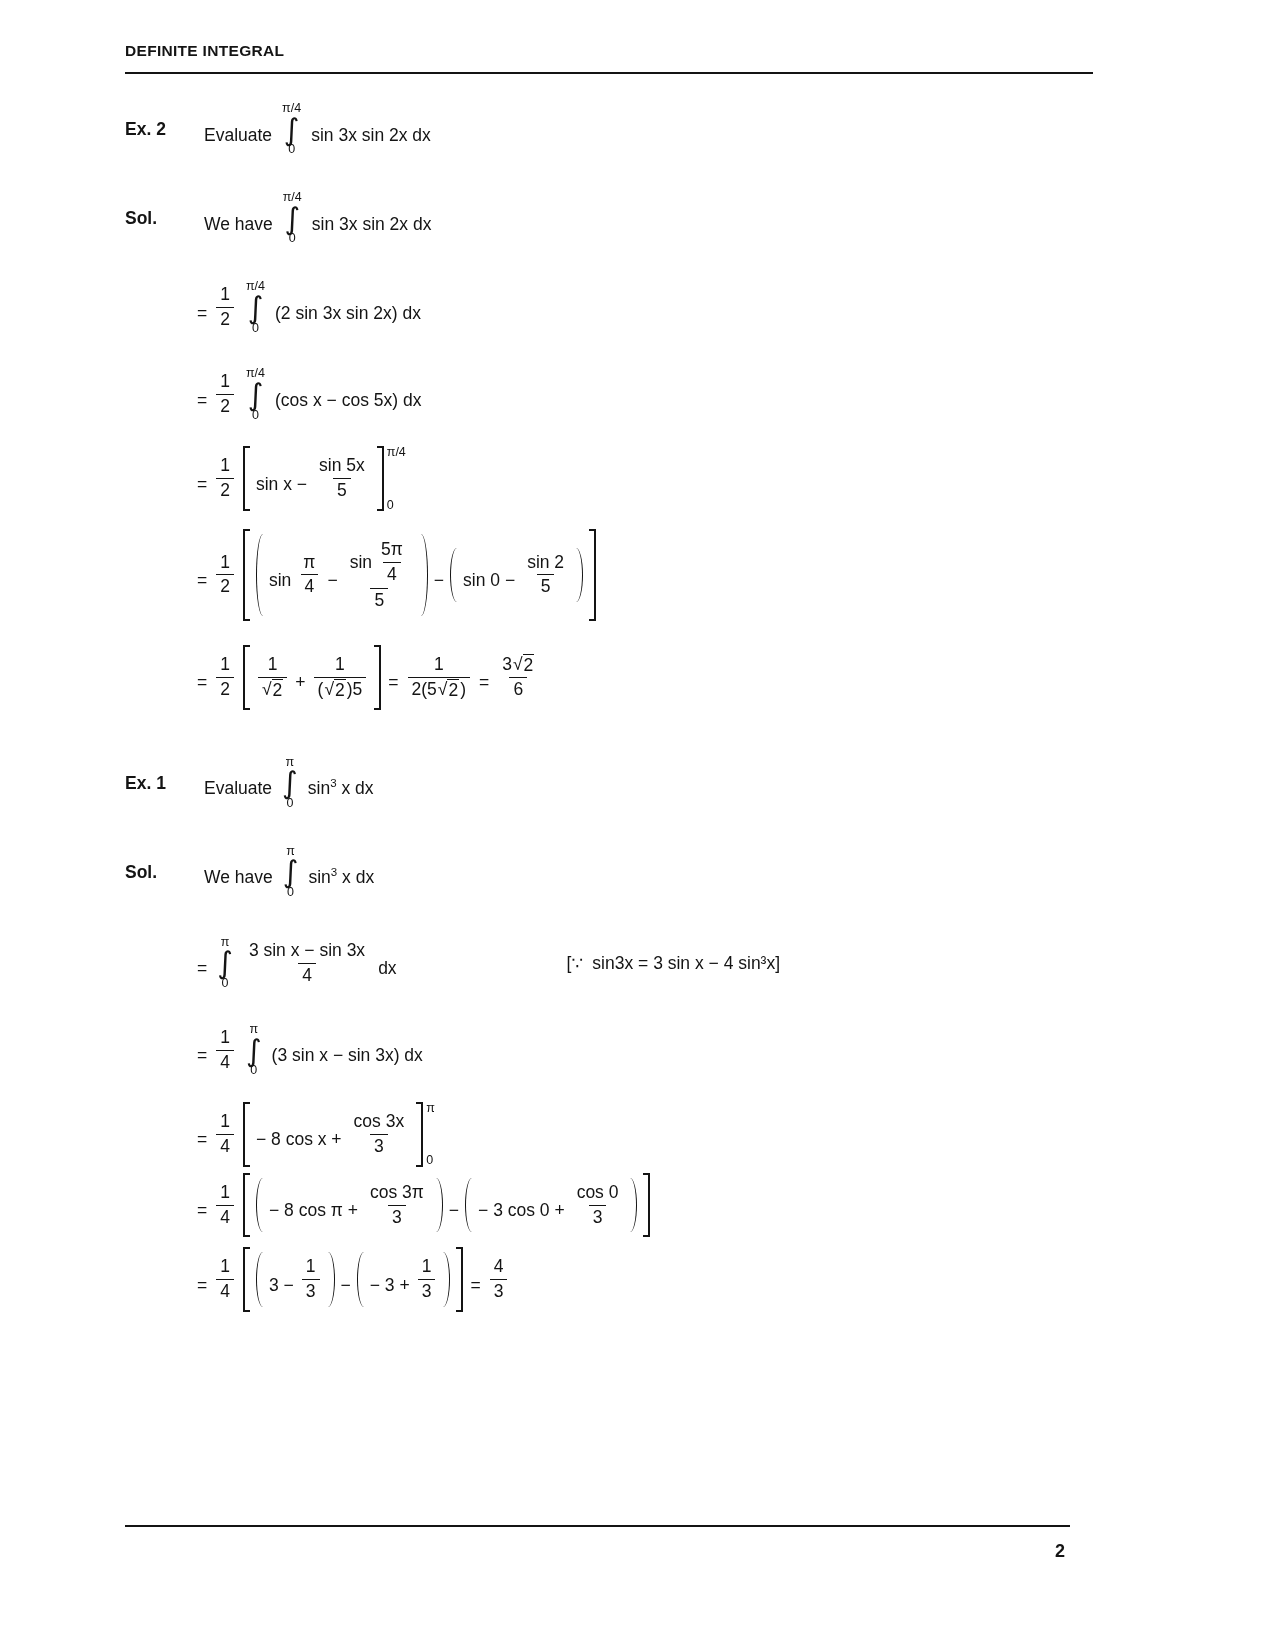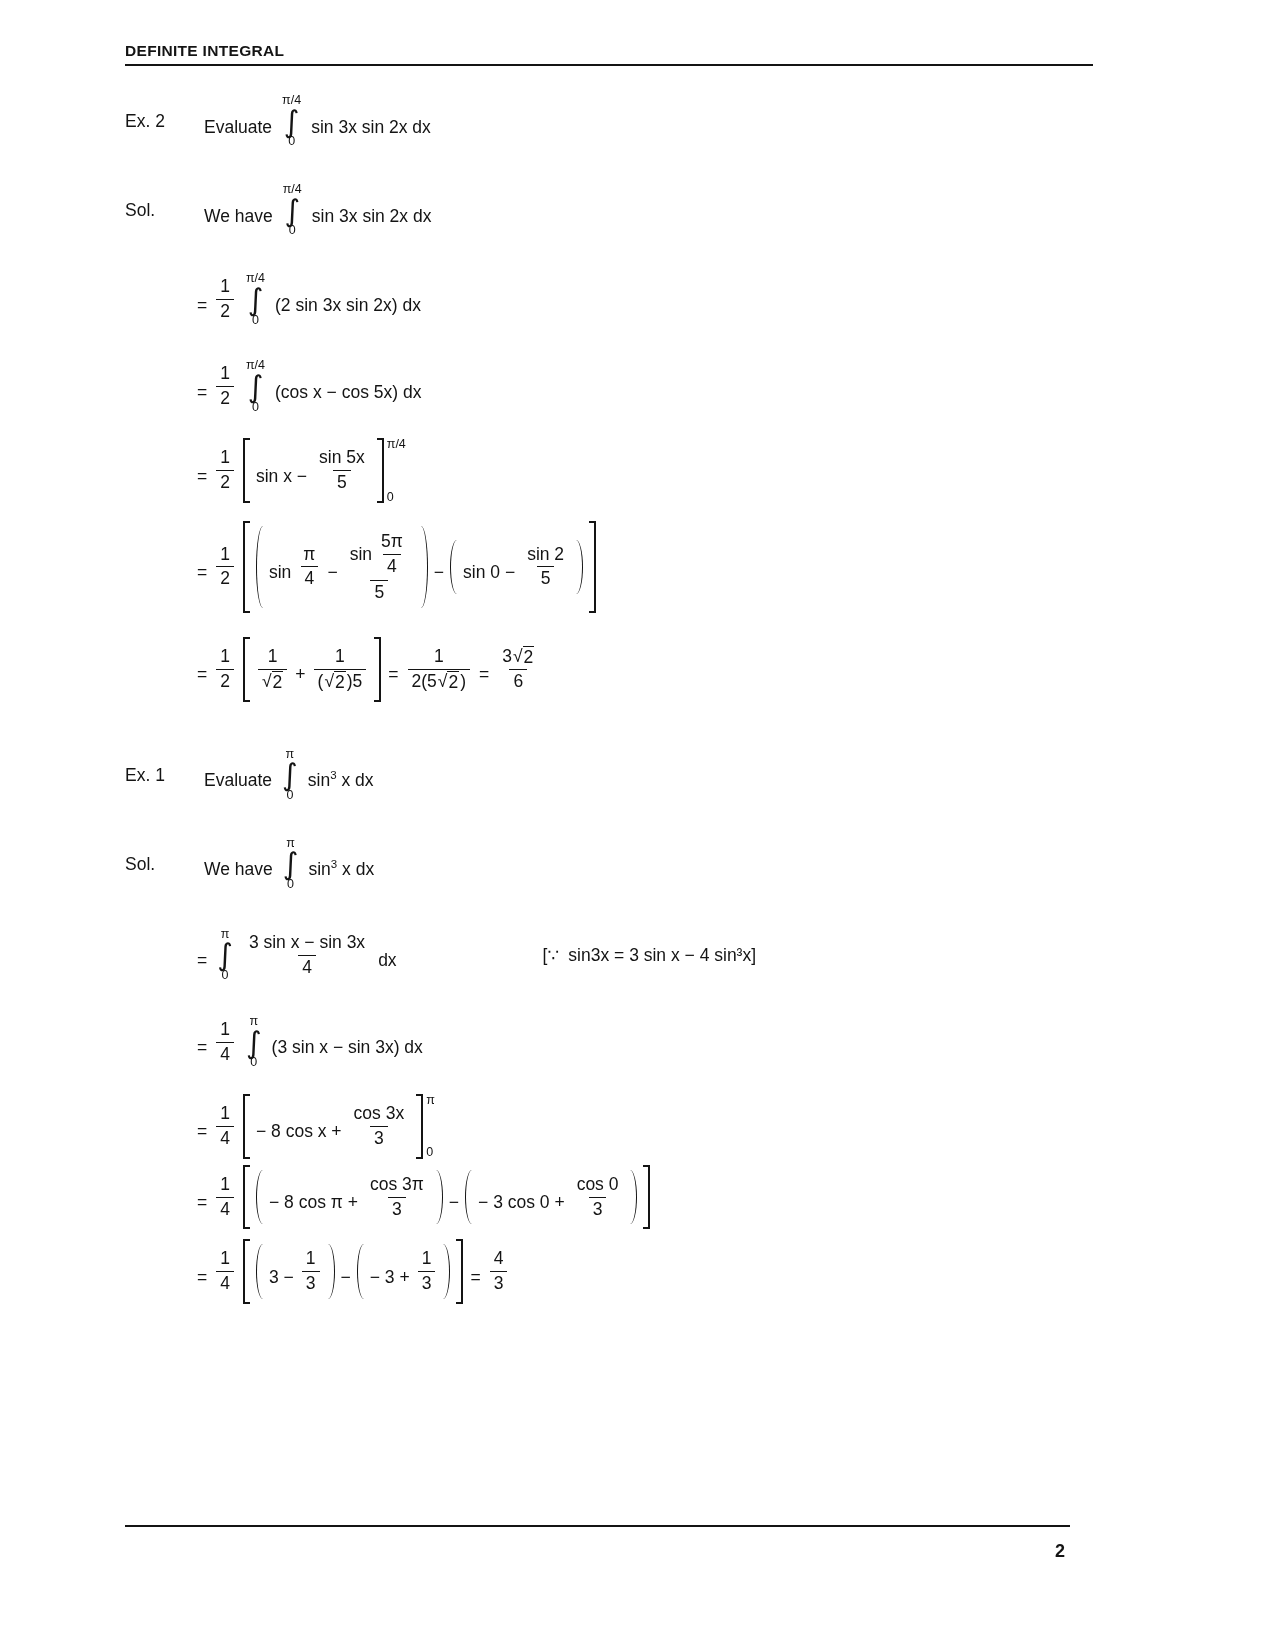--- a/index.html
+++ b/index.html
@@ -5,24 +5,24 @@
   * { box-sizing: border-box; margin: 0; padding: 0; }
   html, body { background: #d9d9d9; }
   .page {
     position: relative; width: 1275px; height: 1650px; margin: 0 auto;
     background: #ffffff; color: #141414;
     font-family: "Liberation Sans", "DejaVu Sans", sans-serif;
     font-size: 17.5px; padding: 42px 95px 0 125px; overflow: hidden;
   }
   .hdr {
     font-weight: bold; font-size: 15.5px; letter-spacing: .3px;
-    width: 968px; border-bottom: 2.2px solid #141414; padding-bottom: 4px;
+    width: 968px; border-bottom: 2.2px solid #141414; padding-bottom: 12px;
   }
   .row { display: flex; align-items: center; column-gap: 7px; }
-  .lbl { font-weight: normal; flex: 0 0 72px; }
+  .lbl { font-weight: bold; flex: 0 0 72px; }
   .eq { margin-left: 72px; }
   .txt { white-space: pre; margin-top: 11px; }
 
   
   .int { display: inline-flex; flex-direction: column; align-items: center; margin: 0 3px; }
   .ilim { font-size: 12.5px; line-height: 1.1; }
   .isign { font-family: "DejaVu Sans", sans-serif; font-size: 30px; line-height: .92; }
 
   
   .frac { display: inline-flex; flex-direction: column; align-items: center; text-align: center; margin: 0 2px; }
@@ -43,21 +43,21 @@
   .blims { display: inline-flex; flex-direction: column; justify-content: space-between;
            align-self: stretch; font-size: 12.5px; line-height: 1; margin-left: -3px; }
 
   sup.s3 { font-size: 11.5px; vertical-align: super; line-height: 0; }
 
   
   .sqrt { display: inline-flex; align-items: flex-start; }
   .rsg { line-height: 1.15; }
   .rbr { border-top: 1.5px solid #141414; line-height: 1.15; padding: 0 1px; }
 
-  .note { margin-left: 92px; white-space: pre; padding-left: 47px; }
+  .note { margin-left: 116px; white-space: pre; padding-left: 47px; }
 
   .footer-rule { position: absolute; left: 125px; width: 945px; bottom: 123px; border-top: 2px solid #141414; }
   .pagenum { position: absolute; right: 210px; bottom: 88px; font-weight: bold; font-size: 18px; }
 </style>
 </head>
 <body>
 
 <div class="page">
 
   <div class="hdr">DEFINITE INTEGRAL</div>

